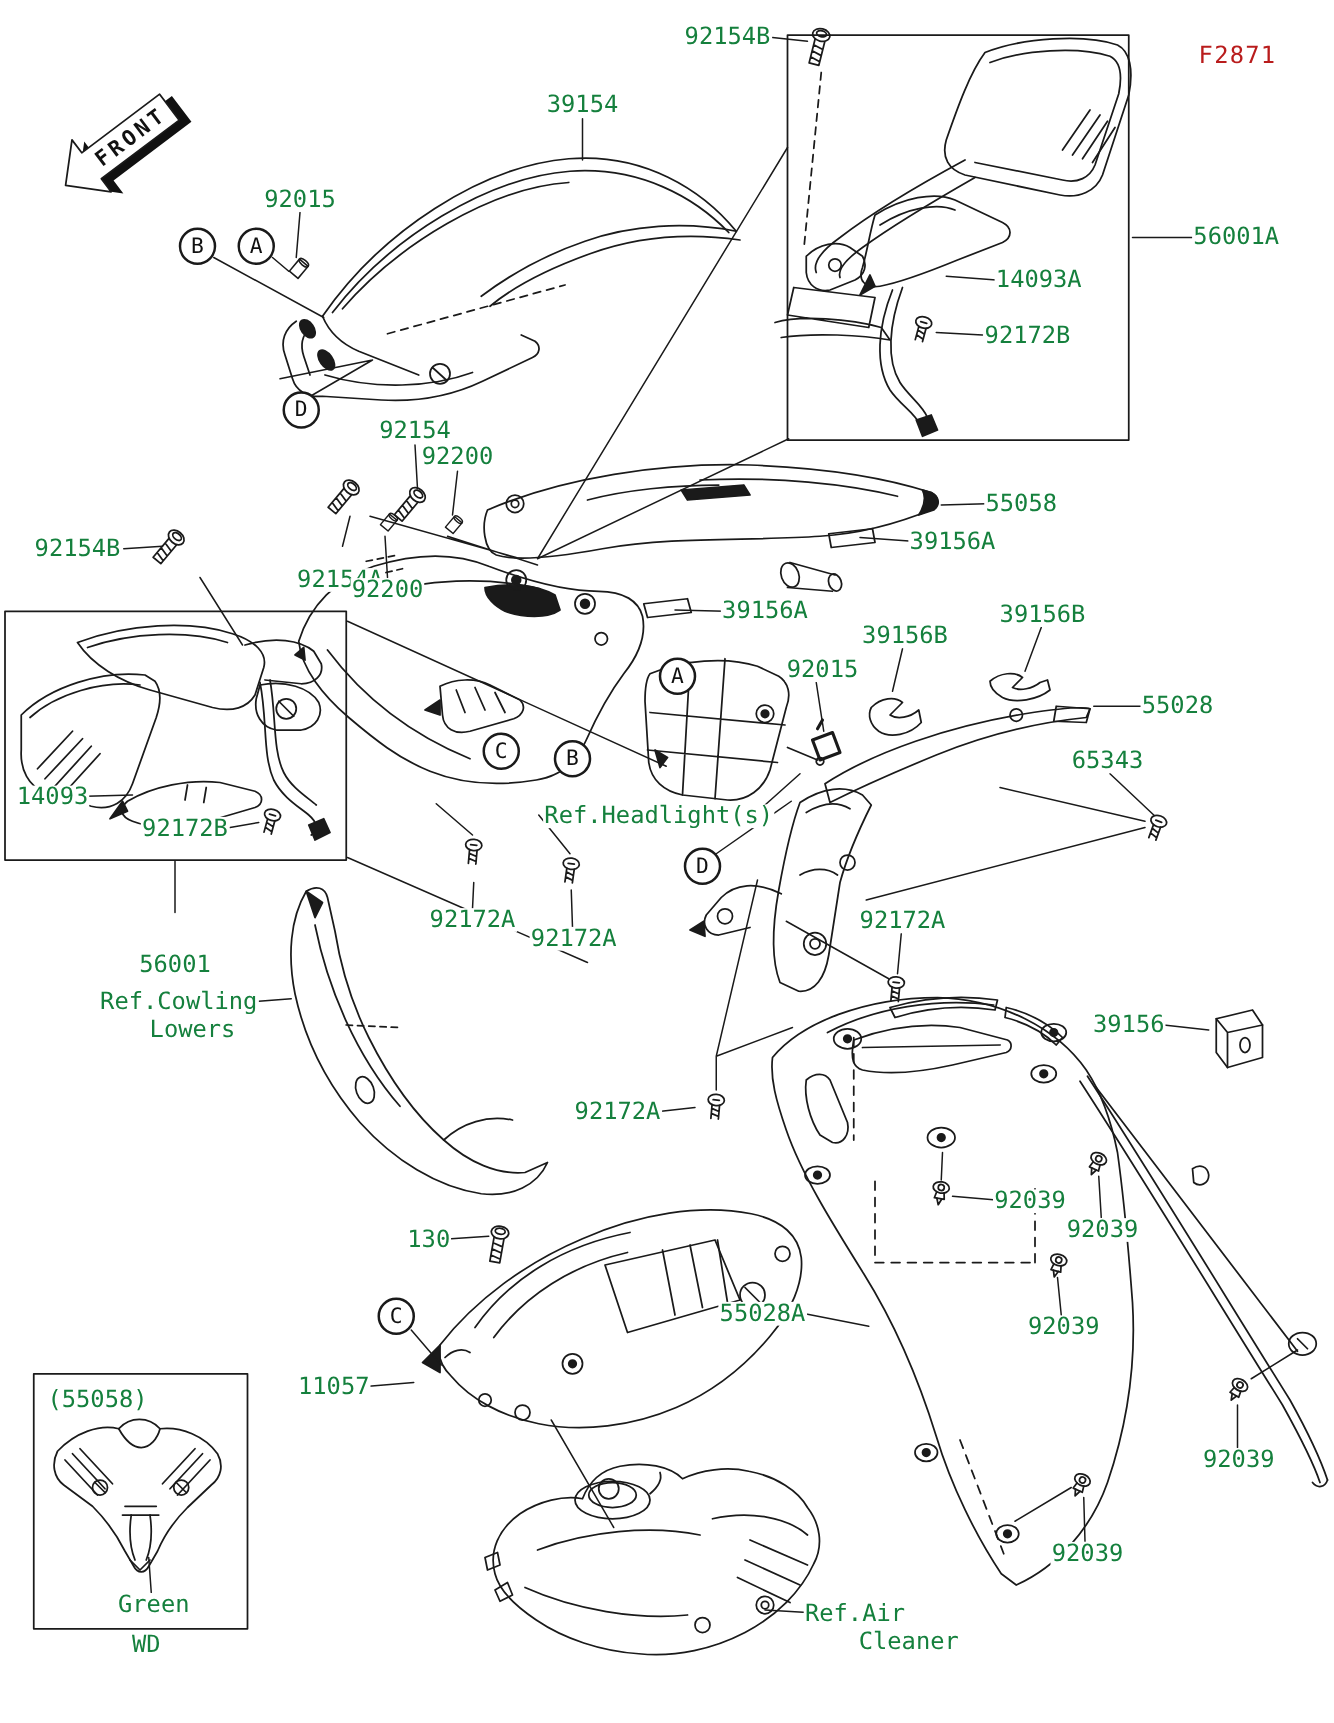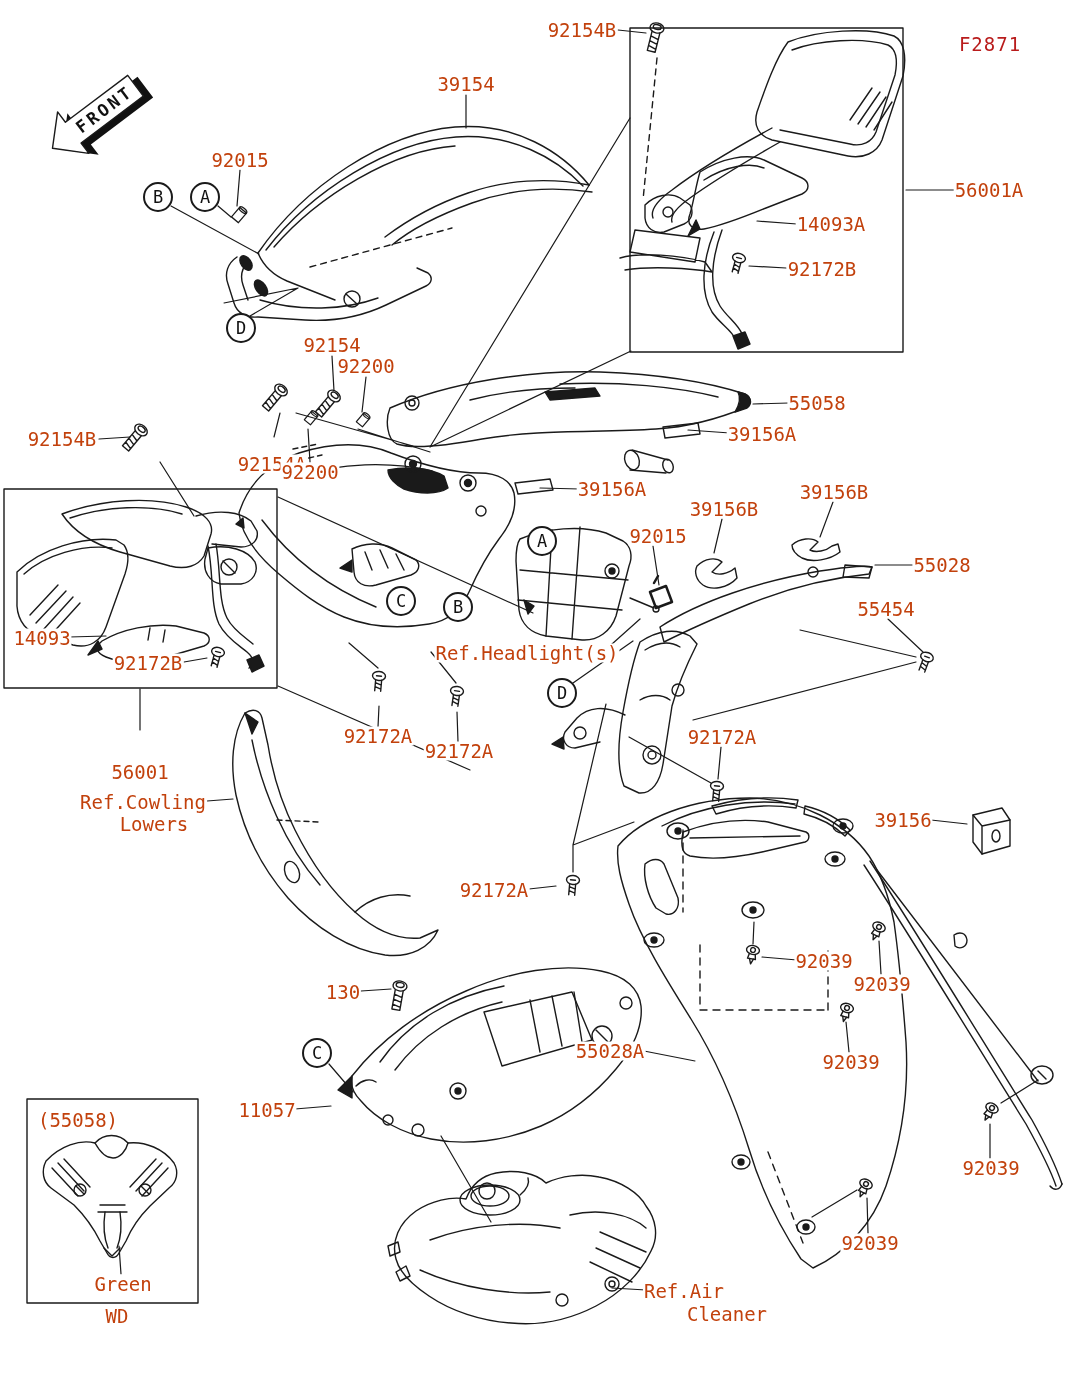--- a/index.html
+++ b/index.html
@@ -1,20 +1,20 @@
 <!DOCTYPE html>
 <html><head>
 <meta charset="utf-8">
 <style>
   html,body{margin:0;padding:0;background:#fff;}
   #page{position:relative;width:1067px;height:1378px;background:#fff;overflow:hidden;
         font-family:"DejaVu Sans Mono","Liberation Mono",monospace;}
   #artwork{position:absolute;left:0;top:0;}
   .plabel{position:absolute;transform:translate(-50%,-50%);font-size:19px;line-height:19px;
-          color:#c2410c;white-space:nowrap;background:#fff;padding:0 1px;
+          color:#15803d;white-space:nowrap;background:#fff;padding:0 1px;
           font-family:"DejaVu Sans Mono","Liberation Mono",monospace;}
   .pcircle{position:absolute;width:30px;height:30px;border:2px solid #1a1a1a;border-radius:50%;
            transform:translate(-50%,-50%);display:flex;align-items:center;justify-content:center;
            font-size:17px;color:#111;background:#fff;box-sizing:border-box;}
   .figcode{position:absolute;transform:translate(-50%,-50%);font-size:19px;color:#b91c1c;
            letter-spacing:1px;white-space:nowrap;}
 </style>
 </head>
 <body>
 
@@ -332,21 +332,21 @@
       <div class="plabel" style="left: 817px; top: 403px;">55058</div>
       <div class="plabel" style="left: 762px; top: 434px;">39156A</div>
       <div class="plabel" style="left: 62px; top: 439px;">92154B</div>
       <div class="plabel" style="left: 272px; top: 446px; margin-top: 18px;">92154A</div>
       <div class="plabel" style="left: 310px; top: 472px;">92200</div>
       <div class="plabel" style="left: 612px; top: 489px;">39156A</div>
       <div class="plabel" style="left: 724px; top: 509px;">39156B</div>
       <div class="plabel" style="left: 834px; top: 492px;">39156B</div>
       <div class="plabel" style="left: 658px; top: 536px;">92015</div>
       <div class="plabel" style="left: 942px; top: 565px;">55028</div>
-      <div class="plabel" style="left: 886px; top: 609px;">55454</div>
+      <div class="plabel" style="left: 886px; top: 609px;">65343</div>
       <div class="plabel" style="left: 42px; top: 638px;">14093</div>
       <div class="plabel" style="left: 148px; top: 663px;">92172B</div>
       <div class="plabel" style="left: 527px; top: 653px;">Ref.Headlight(s)</div>
       <div class="plabel" style="left: 140px; top: 772px;">56001</div>
       <div class="plabel" style="left: 378px; top: 736px;">92172A</div>
       <div class="plabel" style="left: 459px; top: 751px;">92172A</div>
       <div class="plabel" style="left: 722px; top: 737px;">92172A</div>
       <div class="plabel" style="left: 143px; top: 802px;">Ref.Cowling</div>
       <div class="plabel" style="left: 154px; top: 824px; text-align: right;">Lowers</div>
       <div class="plabel" style="left: 903px; top: 820px;">39156</div>

